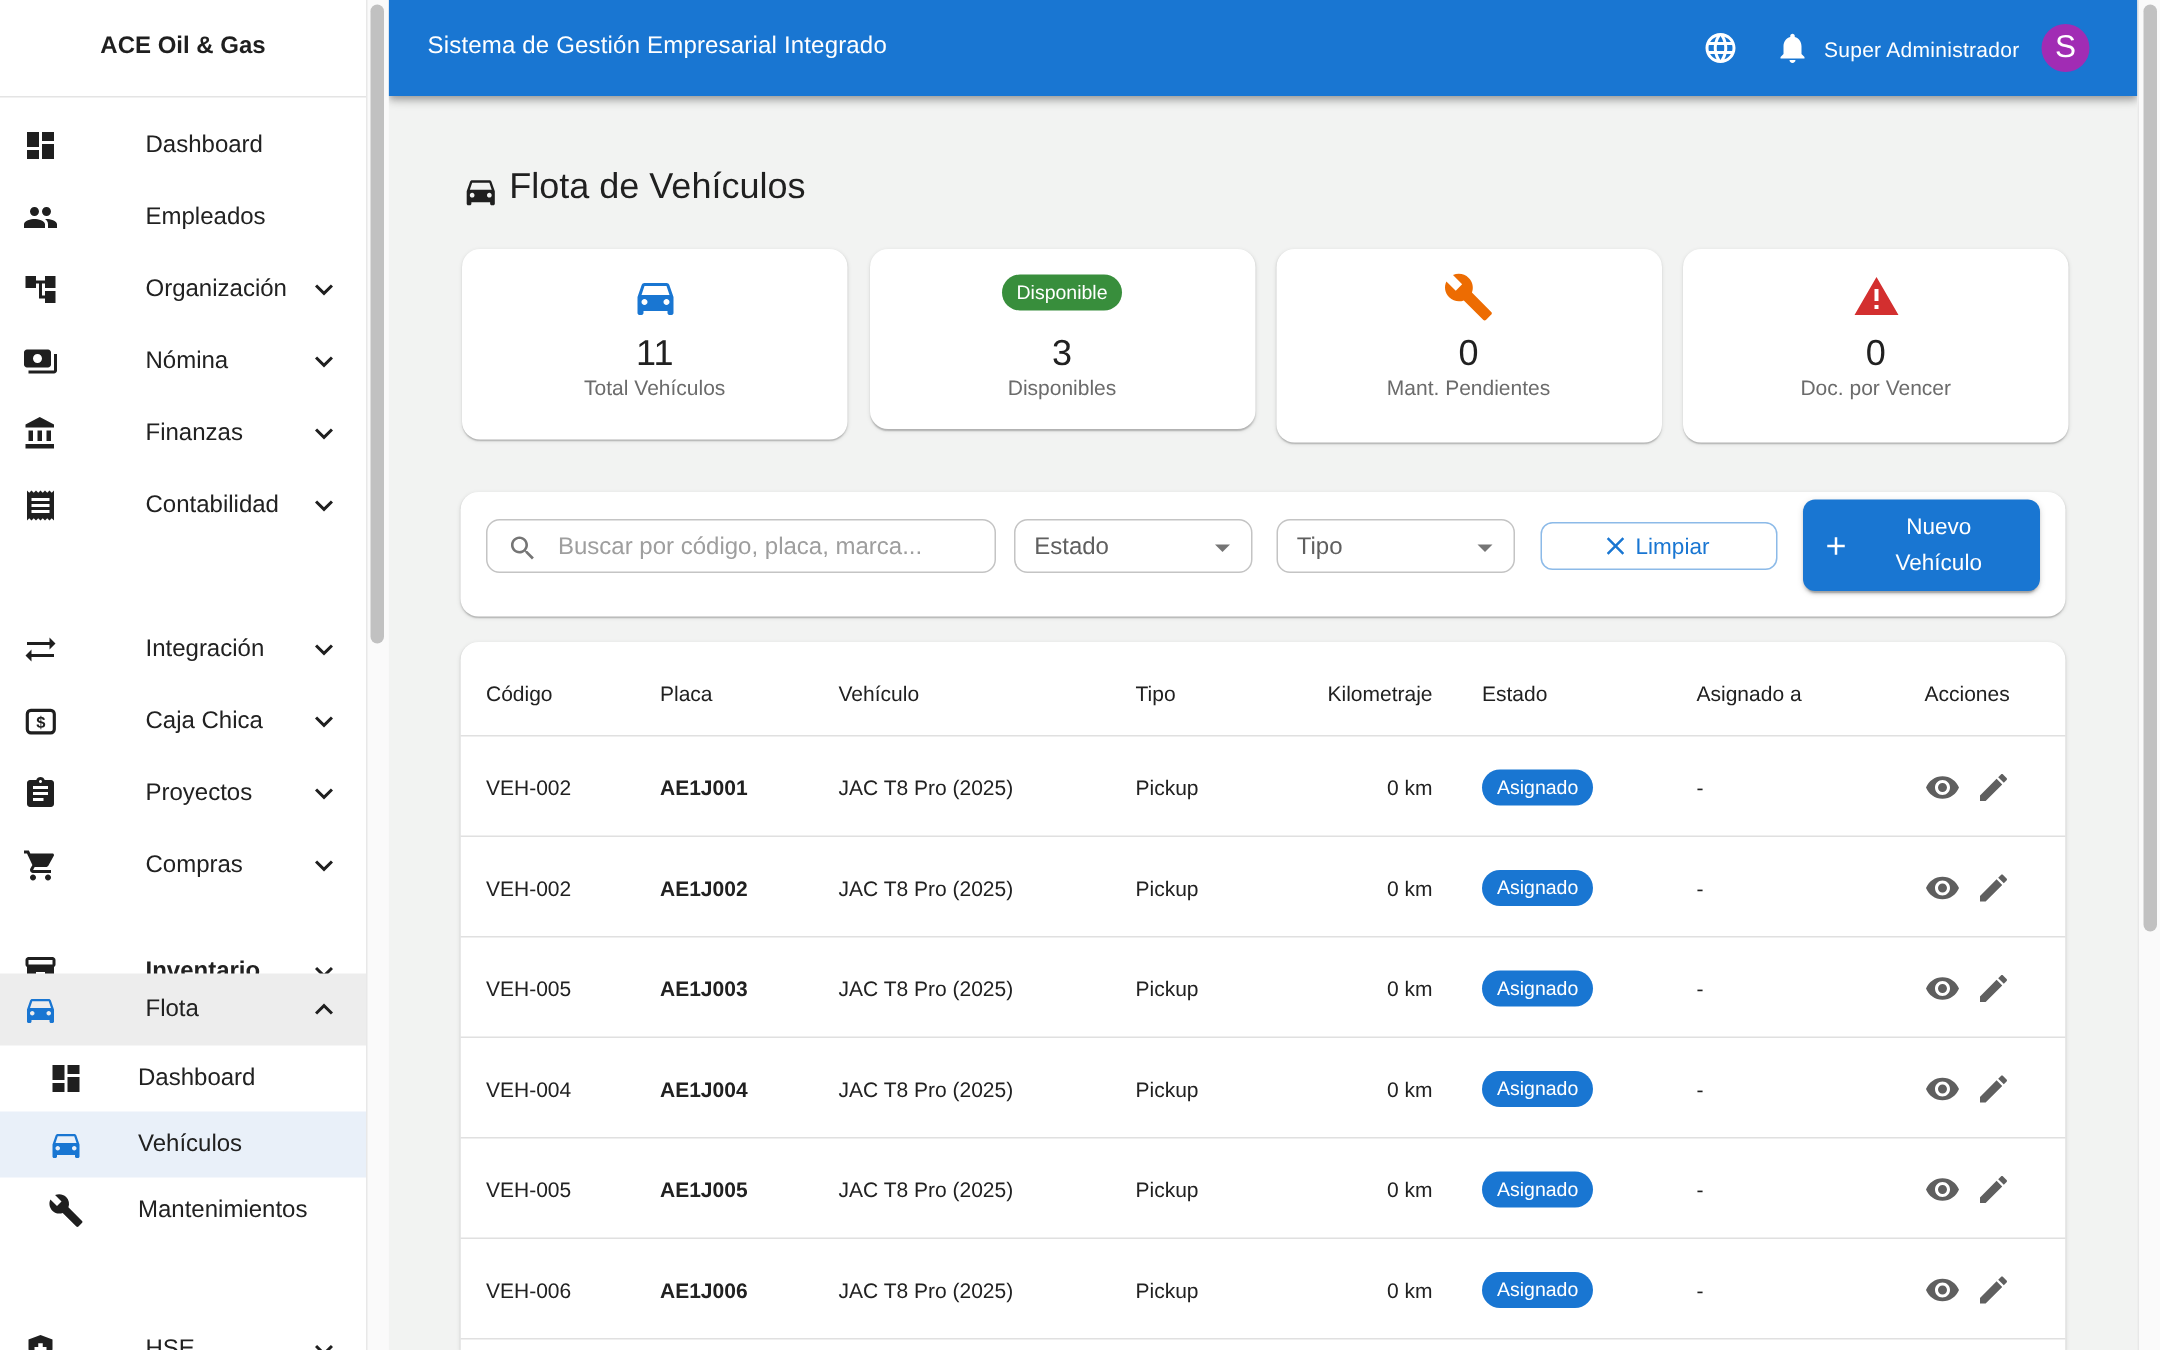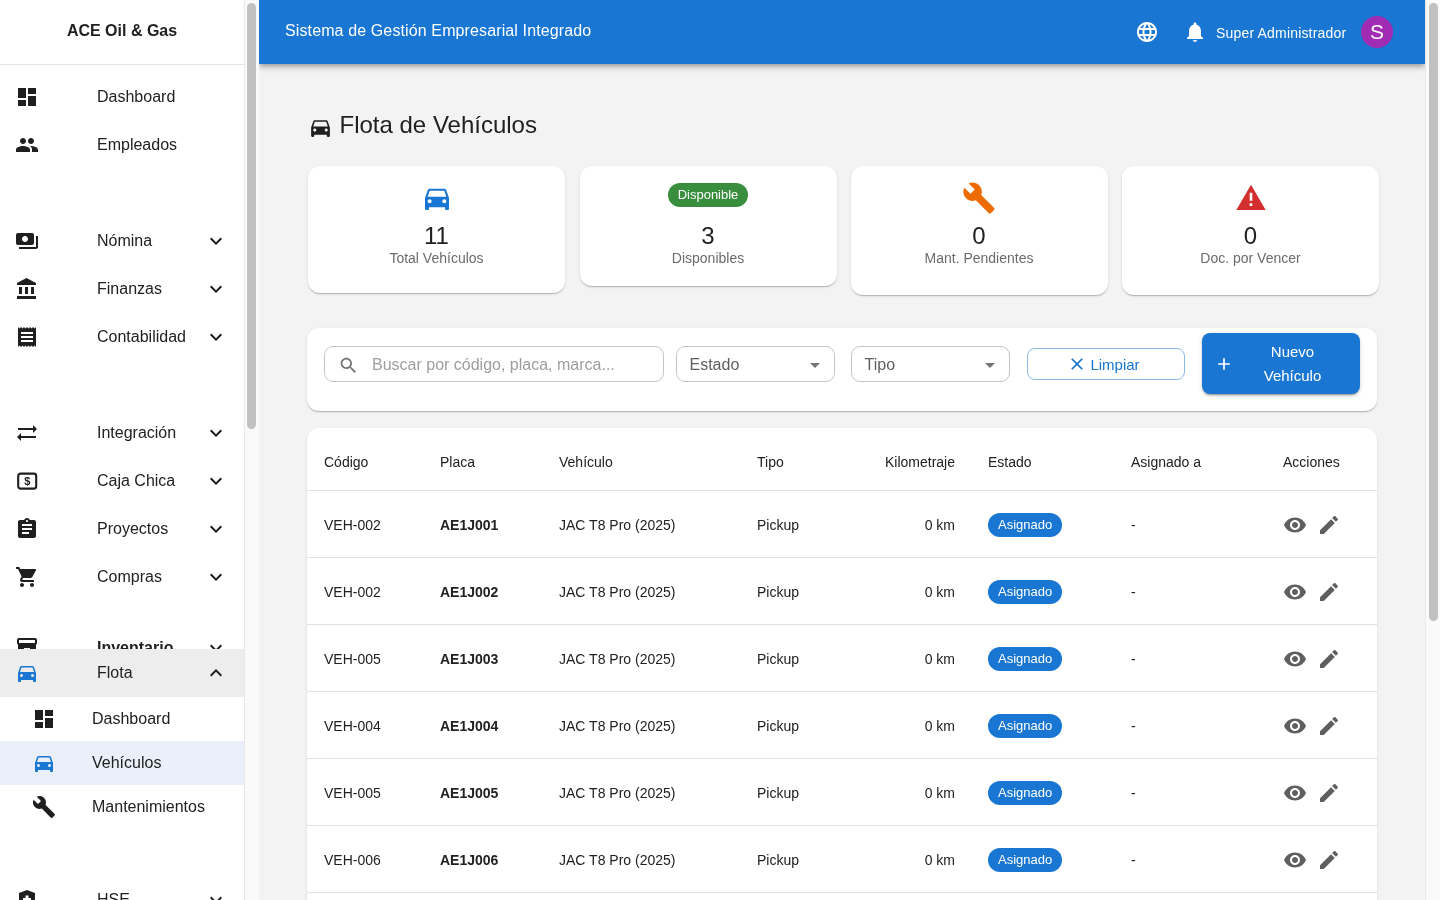--- a/index.html
+++ b/index.html
@@ -288,20 +288,29 @@
         <path fill="#1f1f1f" d="M3 13h8V3H3v10zm0 8h8v-6H3v6zm10 0h8V11h-8v10zm0-18v6h8V3h-8z"></path>
       </svg>
       <span class="tx">Dashboard</span>
     </div>
   <div class="mi " style="top:121px; height:48px;">
       <svg class="ic" viewBox="0 0 24 24">
         <path fill="#1f1f1f" d="M16 11c1.66 0 2.99-1.34 2.99-3S17.66 5 16 5c-1.66 0-3 1.34-3 3s1.34 3 3 3zm-8 0c1.66 0 2.99-1.34 2.99-3S9.66 5 8 5C6.34 5 5 6.34 5 8s1.34 3 3 3zm0 2c-2.33 0-7 1.17-7 3.5V19h14v-2.5c0-2.33-4.67-3.5-7-3.5zm8 0c-.29 0-.62.02-.97.05 1.16.84 1.97 1.97 1.97 3.45V19h6v-2.5c0-2.33-4.67-3.5-7-3.5z"></path>
       </svg>
       <span class="tx">Empleados</span>
     </div>
+  <div class="mi " style="top:169px; height:48px;">
+      <svg class="ic" viewBox="0 0 24 24">
+        <path fill="#1f1f1f" d="M22 11V3h-7v3H9V3H2v8h7V8h2v10h4v3h7v-8h-7v3h-2V8h2v3h7z"></path>
+      </svg>
+      <span class="tx">Organización</span>
+      <svg class="ch" viewBox="0 0 24 24">
+        <path fill="#1f1f1f" d="M16.59 8.59 12 13.17 7.41 8.59 6 10l6 6 6-6z"></path>
+      </svg>
+    </div>
   <div class="mi " style="top:217px; height:48px;">
       <svg class="ic" viewBox="0 0 24 24">
         <path fill="#1f1f1f" d="M19 14V6c0-1.1-.9-2-2-2H3c-1.1 0-2 .9-2 2v8c0 1.1.9 2 2 2h14c1.1 0 2-.9 2-2zm-9-1c-1.66 0-3-1.34-3-3s1.34-3 3-3 3 1.34 3 3-1.34 3-3 3zm13-6v11c0 1.1-.9 2-2 2H4v-2h17V7h2z"></path>
       </svg>
       <span class="tx">Nómina</span>
       <svg class="ch" viewBox="0 0 24 24">
         <path fill="#1f1f1f" d="M16.59 8.59 12 13.17 7.41 8.59 6 10l6 6 6-6z"></path>
       </svg>
     </div>
   <div class="mi " style="top:265px; height:48px;">

